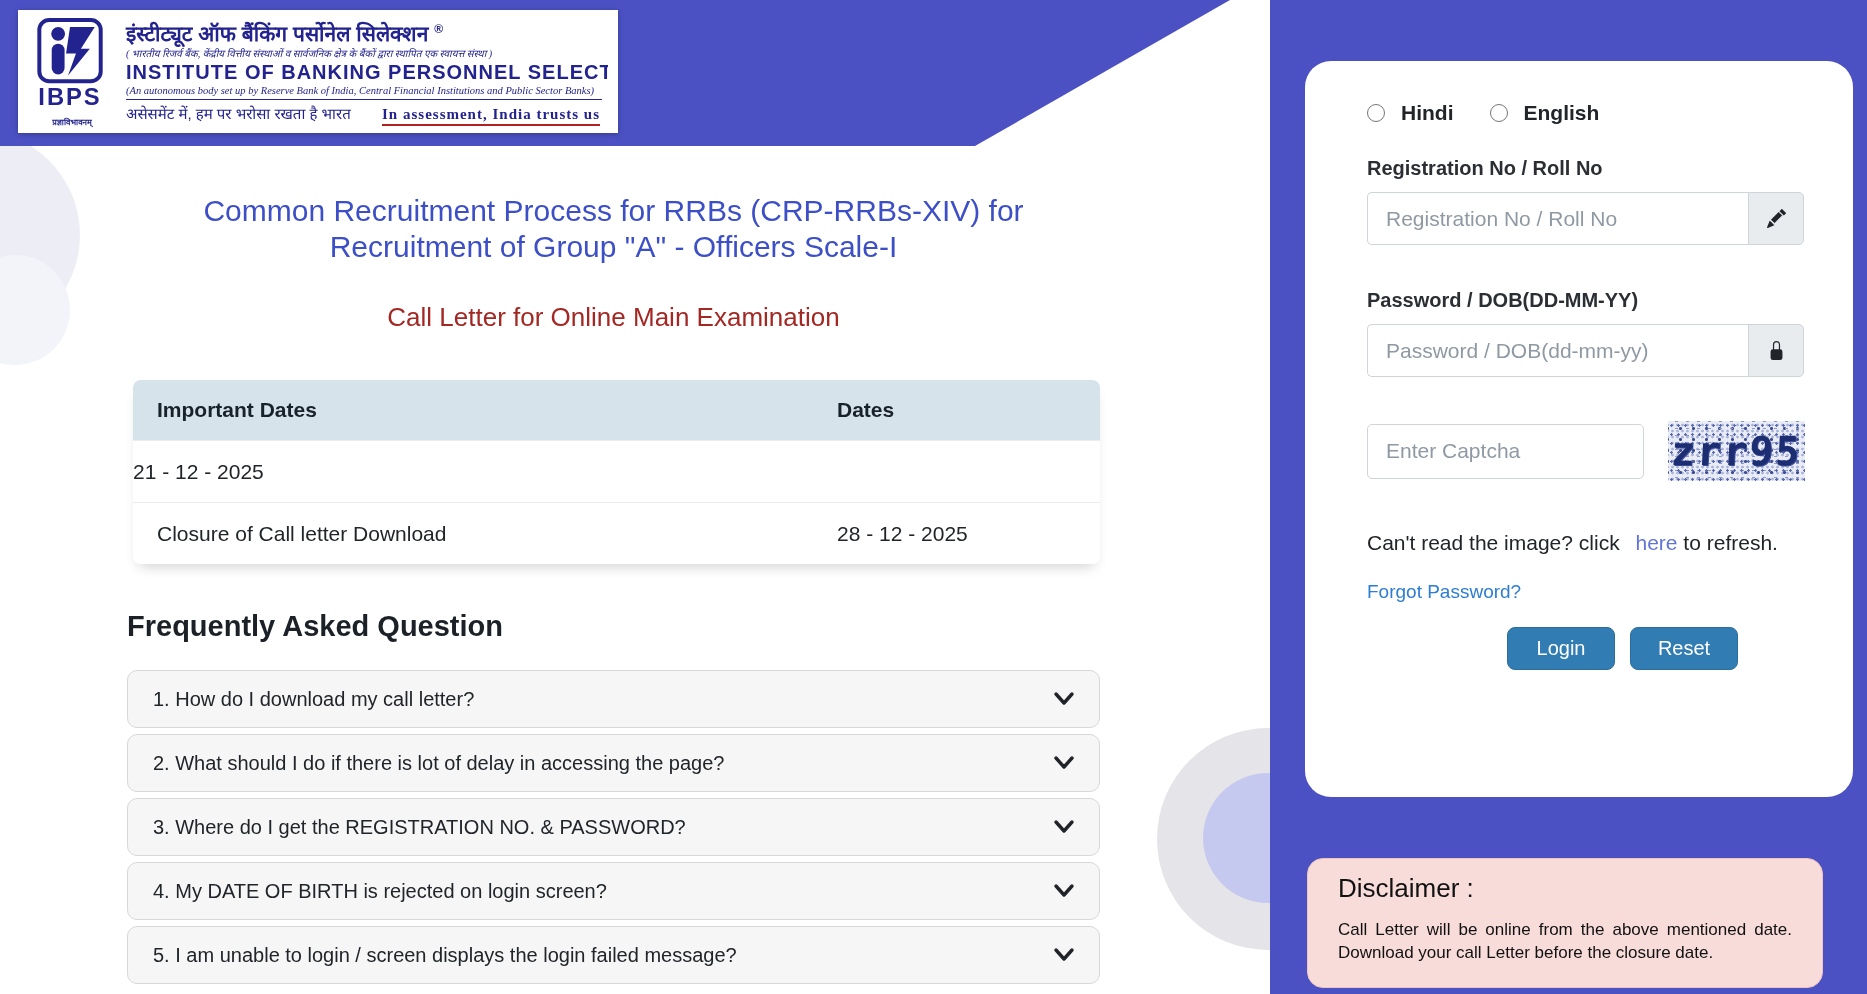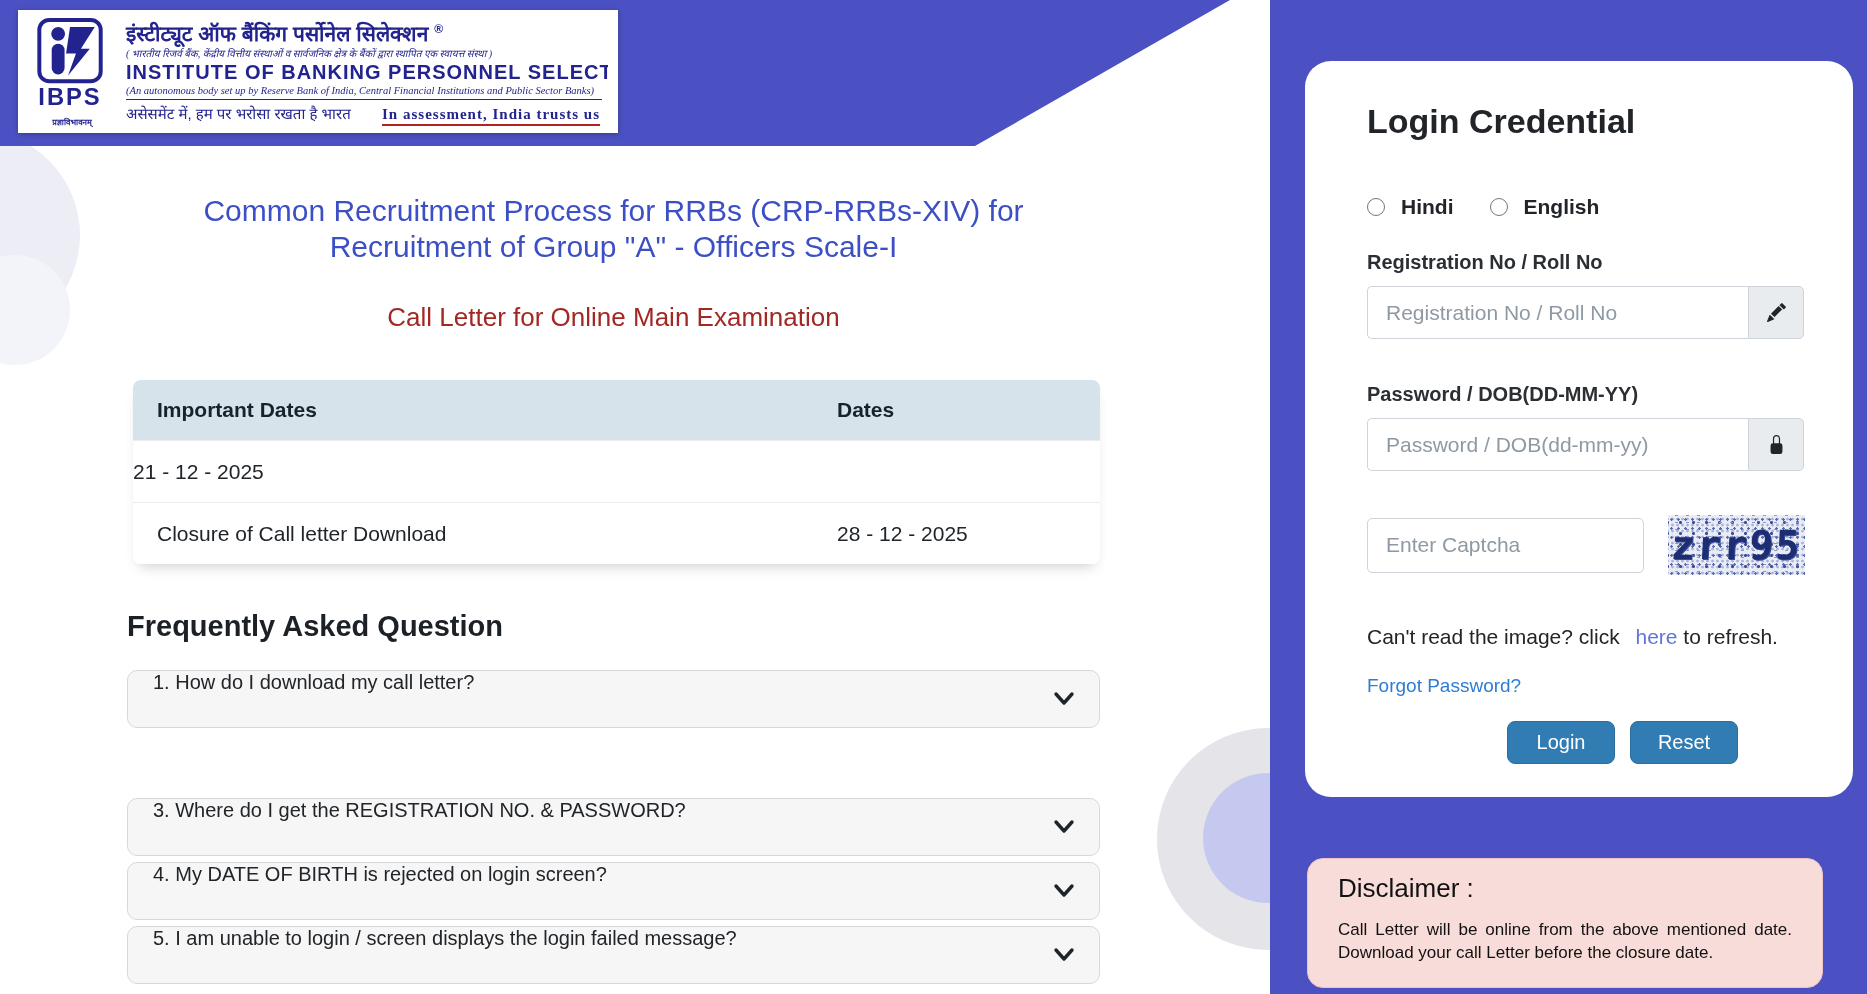--- a/index.html
+++ b/index.html
@@ -42,21 +42,21 @@
                  box-shadow:0 8px 14px -6px rgba(0,0,0,.2); background:#fff; }
   .t-head { display:flex; height:60px; align-items:center; background:#d7e3ea; border-radius:8px 8px 0 0;
             font-weight:bold; font-size:21px; color:#18222c; }
   .t-row { display:flex; height:62px; align-items:center; font-size:21px; color:#212529; background:#fff;
            border-top:1px solid #ececec; }
   .t-row.last { border-radius:0 0 8px 8px; }
   .c1 { padding-left:24px; flex:0 0 704px; }
   .c2 { flex:1; }
   .faq-heading { position:absolute; left:0; top:610px; font-size:29px; font-weight:600; color:#1c2128; }
   .faq-item { position:absolute; left:0; width:973px; height:58px; background:#f6f6f6;
-              border:1px solid #d8d8d8; border-radius:10px; display:flex; 
+              border:1px solid #d8d8d8; border-radius:10px; display:flex; align-items:center;
               padding:0 56px 0 25px; font-size:20px; color:#212529; cursor:pointer; }
   .faq-item .chev { position:absolute; right:24px; top:50%; transform:translateY(-50%); }
 
   
   .right-panel { position:absolute; left:1270px; top:0; width:597px; height:994px; background:#4b51c3; z-index:4; }
   .login-card { position:absolute; left:35px; top:61px; width:548px; height:736px; background:#fff;
                 border-radius:26px; padding:40px 48px 0 62px; }
   .login-card h1 { font-size:34px; font-weight:600; color:#212529; line-height:40px; margin-bottom:54px; }
   .lang-row { display:flex; gap:36px; align-items:center; margin-bottom:32px; }
   .lang-row label { display:flex; gap:16px; align-items:center; font-size:21px; font-weight:600; color:#212529; }
@@ -150,20 +150,26 @@
     </div>
 
     <h2 class="faq-heading">Frequently Asked Question</h2>
 
     <div class="faq-item" style="top:670px">
       <span>1. How do I download my call letter?</span>
       <svg class="chev" width="22" height="18" viewBox="0 0 22 18">
           <polyline points="3,4 11,13 19,4" fill="none" stroke="#1f2428" stroke-width="3.4" stroke-linecap="round" stroke-linejoin="round"></polyline>
         </svg>
     </div>
+    <div class="faq-item" style="top:734px">
+      <span>2. What should I do if there is lot of delay in accessing the page?</span>
+      <svg class="chev" width="22" height="18" viewBox="0 0 22 18">
+          <polyline points="3,4 11,13 19,4" fill="none" stroke="#1f2428" stroke-width="3.4" stroke-linecap="round" stroke-linejoin="round"></polyline>
+        </svg>
+    </div>
     <div class="faq-item" style="top:798px">
       <span>3. Where do I get the REGISTRATION NO. &amp; PASSWORD?</span>
       <svg class="chev" width="22" height="18" viewBox="0 0 22 18">
           <polyline points="3,4 11,13 19,4" fill="none" stroke="#1f2428" stroke-width="3.4" stroke-linecap="round" stroke-linejoin="round"></polyline>
         </svg>
     </div>
     <div class="faq-item" style="top:862px">
       <span>4. My DATE OF BIRTH is rejected on login screen?</span>
       <svg class="chev" width="22" height="18" viewBox="0 0 22 18">
           <polyline points="3,4 11,13 19,4" fill="none" stroke="#1f2428" stroke-width="3.4" stroke-linecap="round" stroke-linejoin="round"></polyline>
@@ -172,21 +178,20 @@
     <div class="faq-item" style="top:926px">
       <span>5. I am unable to login / screen displays the login failed message?</span>
       <svg class="chev" width="22" height="18" viewBox="0 0 22 18">
           <polyline points="3,4 11,13 19,4" fill="none" stroke="#1f2428" stroke-width="3.4" stroke-linecap="round" stroke-linejoin="round"></polyline>
         </svg>
     </div>
   </div>
 
   <div class="right-panel">
     <div class="login-card">
-      <h1>Login Credential</h1>
 
       <div class="lang-row">
         <label>
           <input type="radio" name="lang" style="">
           <span>Hindi</span>
         </label>
         <label>
           <input type="radio" name="lang" style="">
           <span>English</span>
         </label>

